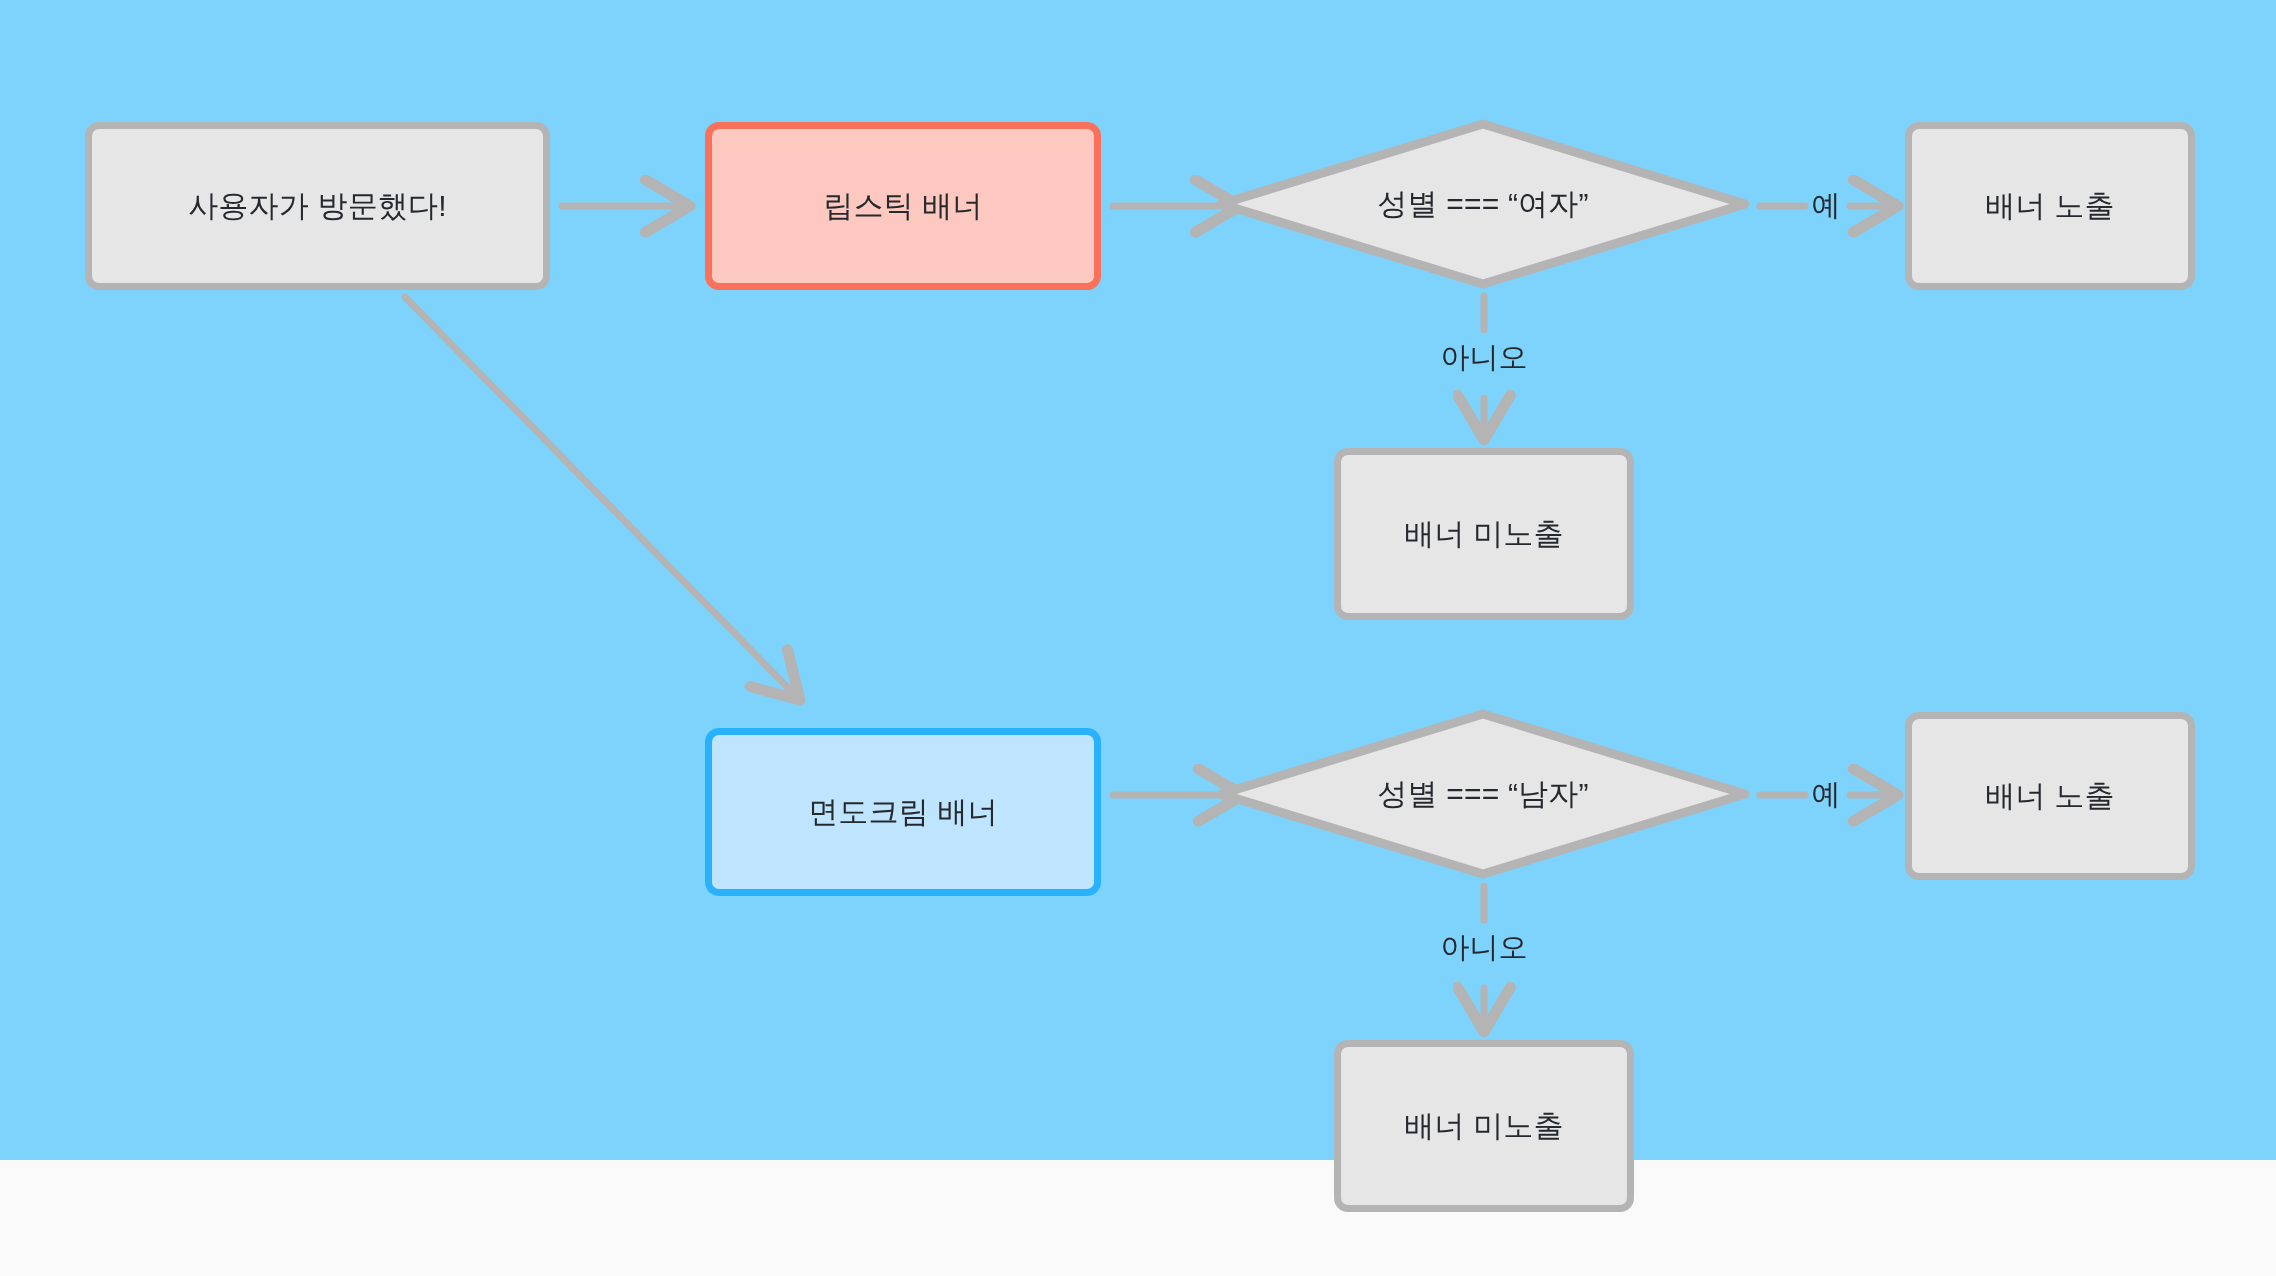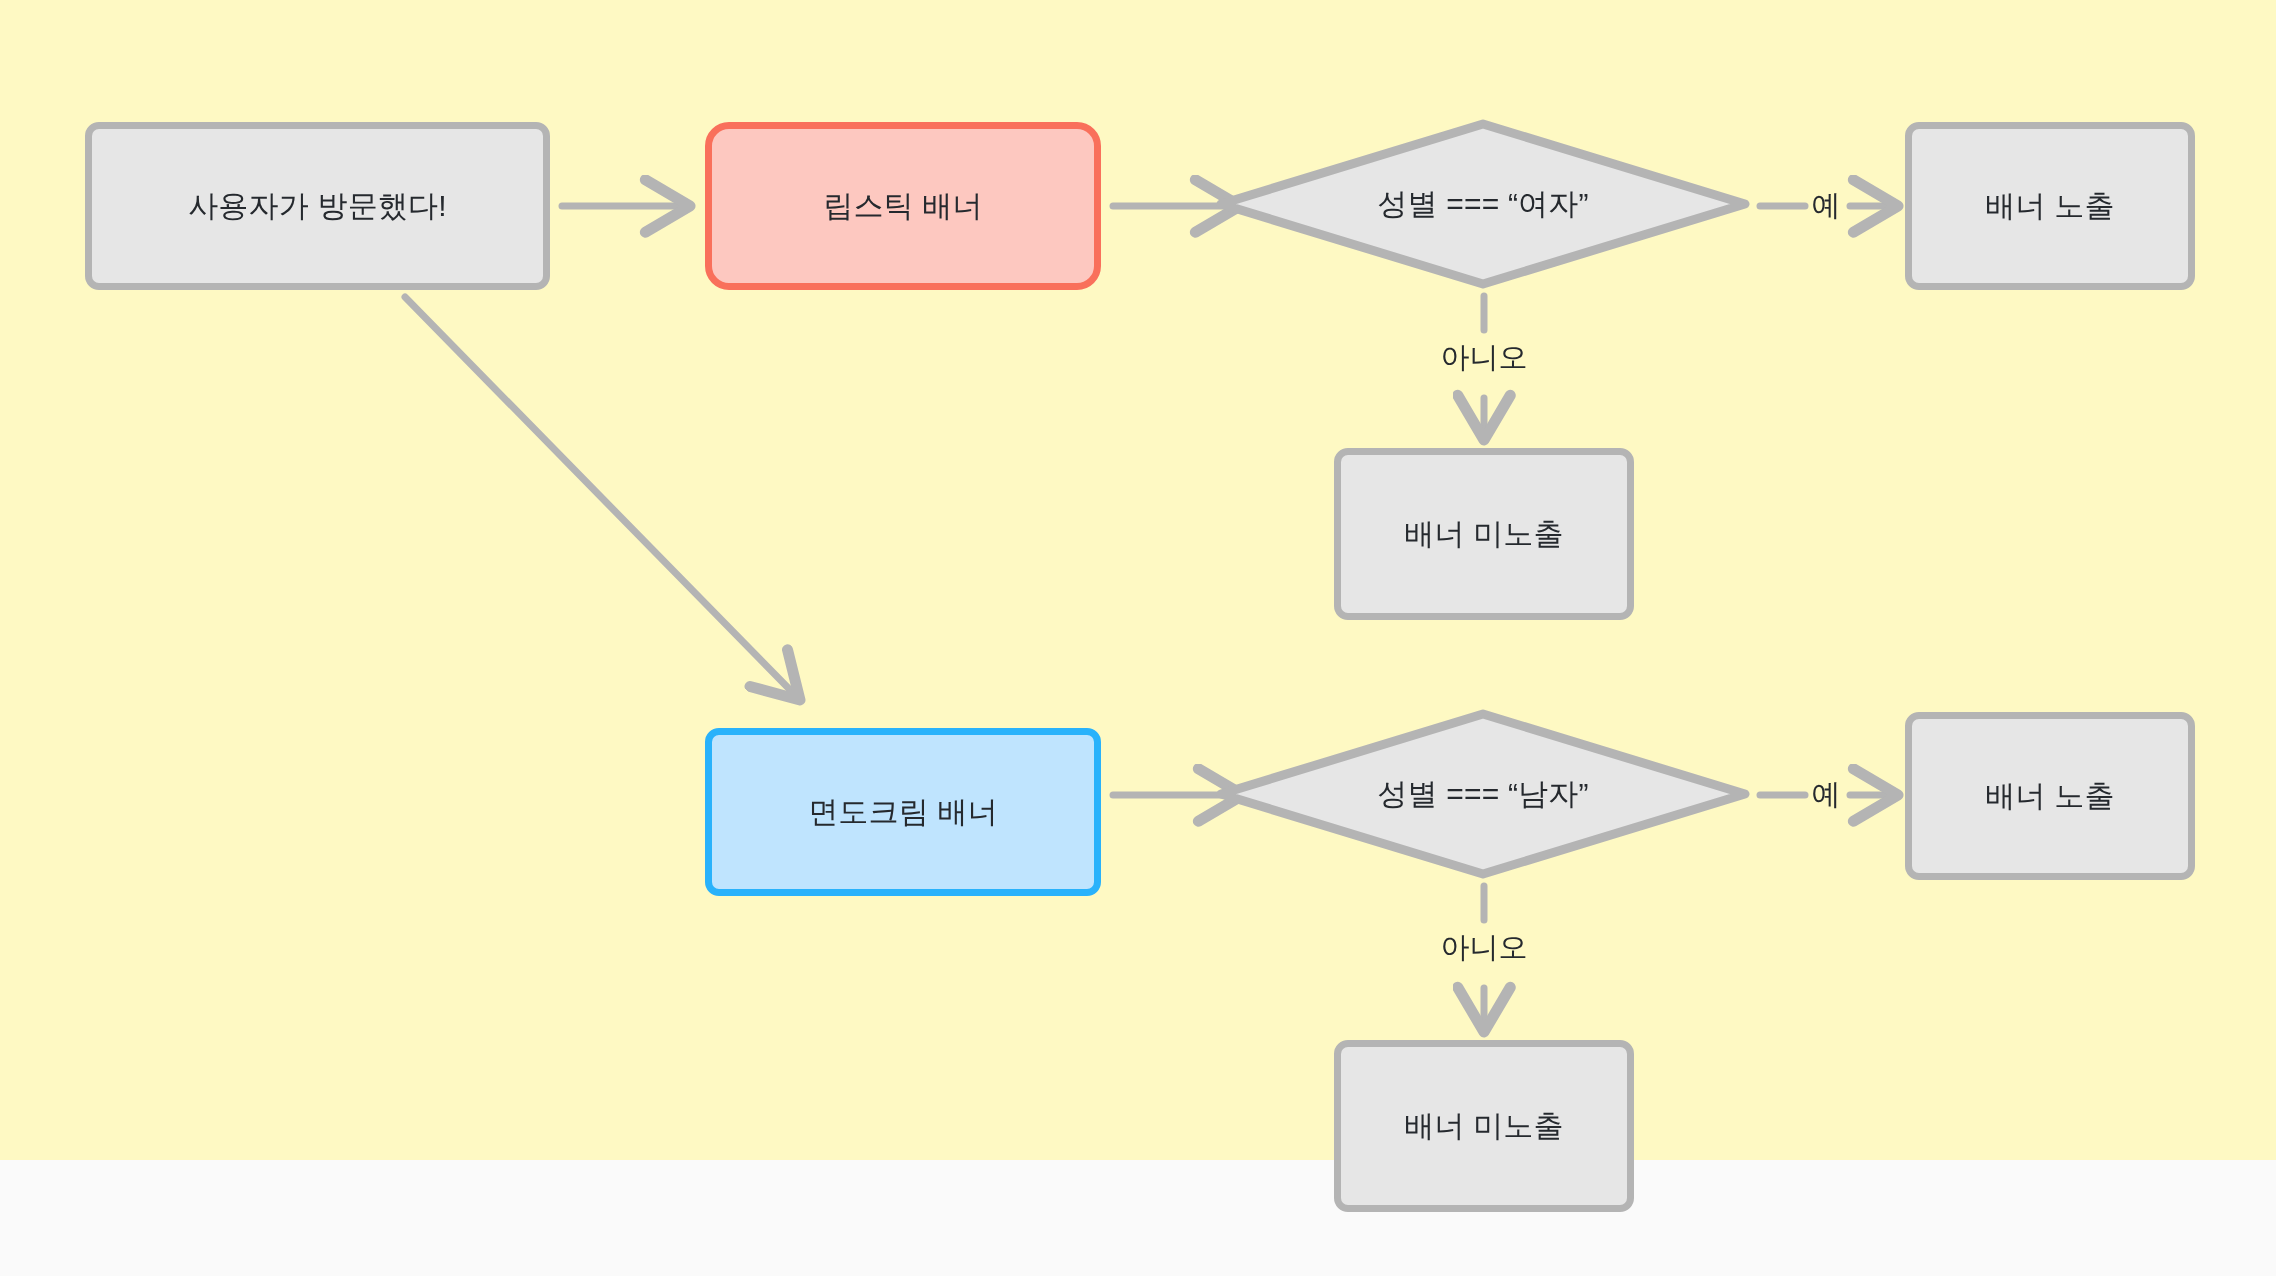--- a/index.html
+++ b/index.html
@@ -11,21 +11,21 @@
   body {
     width: 2276px;
     height: 1276px;
     font-family: "Liberation Sans", "DejaVu Sans", sans-serif;
     overflow: hidden;
   }
   #canvas {
     position: relative;
     width: 2276px;
     height: 1160px;
-    background: #fef9c3;
+    background: #7dd3fc;
   }
   #edge-layer {
     position: absolute;
     left: 0;
     top: 0;
     width: 2276px;
     height: 1276px;
     pointer-events: none;
   }
 
@@ -50,21 +50,20 @@
     letter-spacing: 0.2px;
     white-space: nowrap;
   }
   .box-default {
     background: #e6e6e6;
     border-color: #b4b4b4;
   }
   .box-pink {
     background: #fdc8c0;
     border-color: #f9705b;
-    border-radius: 24px;
   }
   .box-blue {
     background: #bfe4fe;
     border-color: #29b2fb;
   }
 
   
   .node-diamond {
     background: transparent;
     border: none;

